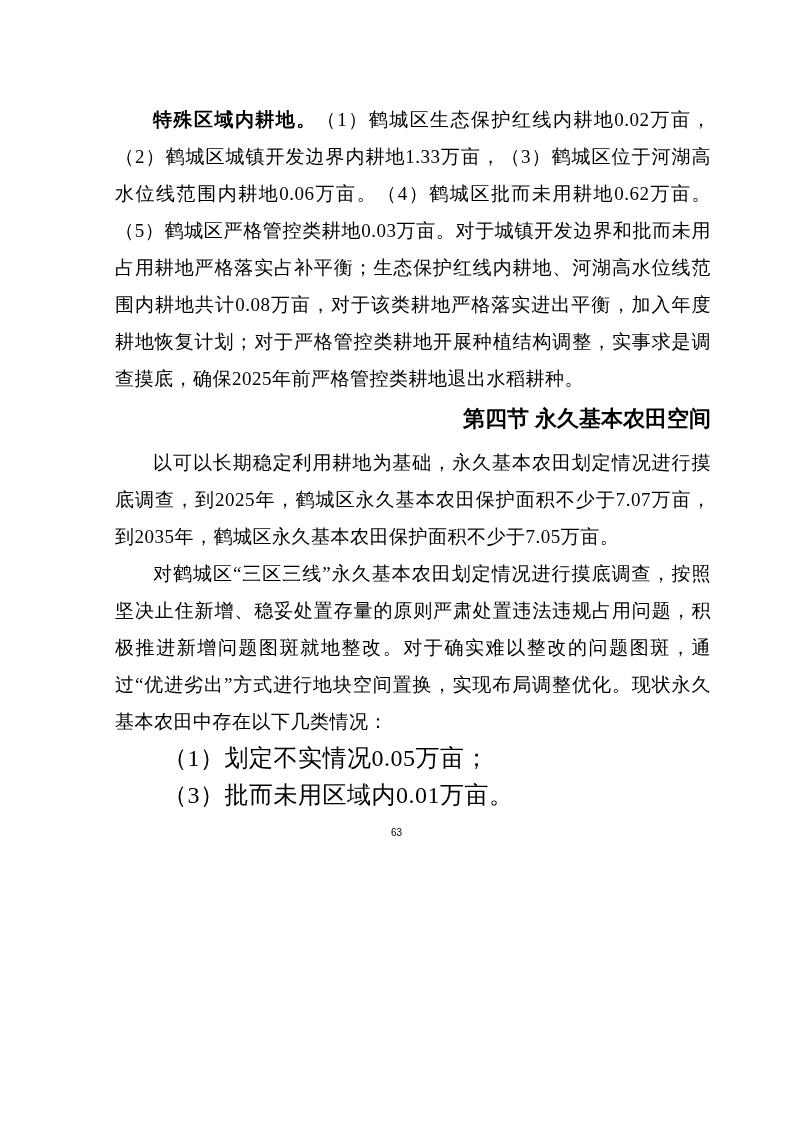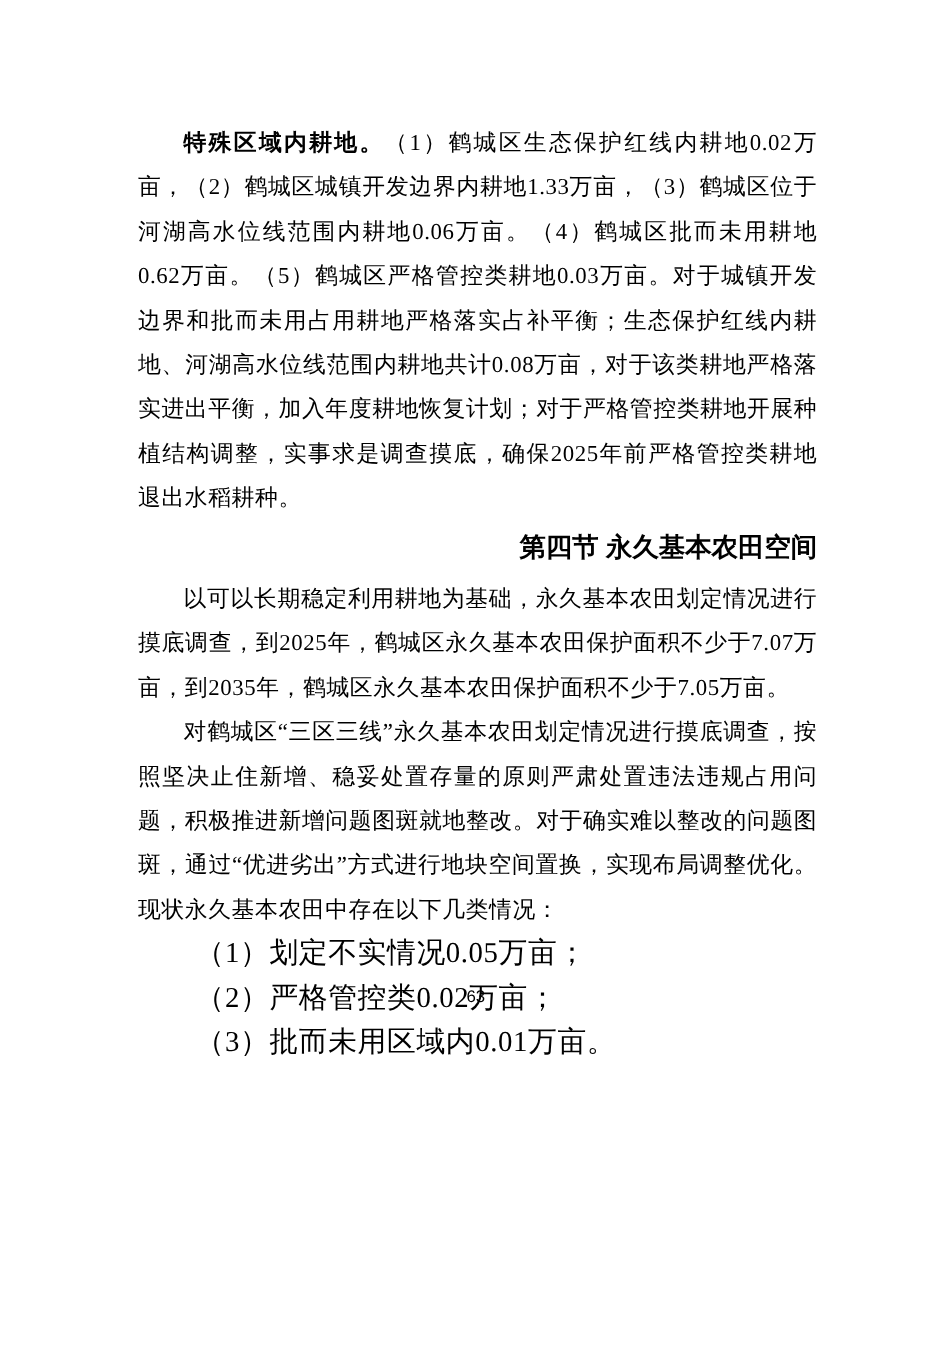--- a/index.html
+++ b/index.html
@@ -2,21 +2,21 @@
 <html><head>
 <meta charset="utf-8">
 <style>
   * { margin: 0; padding: 0; box-sizing: border-box; }
   html, body { background: #ffffff; }
   .page {
     width: 793px;
     height: 908px;
     background: #ffffff;
     position: relative;
-    padding: 101px 112px 0 115px;
+    padding: 101px 82px 0 115px;
     font-family: "Liberation Serif", "DejaVu Serif", serif;
     color: #000000;
     overflow: hidden;
   }
   .body-para {
     font-size: 19px;
     line-height: 37px;
     text-align: justify;
     text-justify: inter-ideograph;
     text-indent: 2em;
@@ -41,37 +41,36 @@
     text-indent: 2em;
     letter-spacing: 0.5px;
   }
   .page-number {
     position: absolute;
     bottom: 70px;
     left: 0;
     right: 0;
     text-align: center;
     font-family: "Liberation Sans", "DejaVu Sans", sans-serif;
-    font-size: 14px;
+    font-size: 10px;
     color: #000000;
   }
 </style>
 </head>
 <body>
 
 <div class="page">
 
   <p class="body-para"><span class="para-lead">特殊区域内耕地。</span><span>（1）鹤城区生态保护红线内耕地0.02万亩，（2）鹤城区城镇开发边界内耕地1.33万亩，（3）鹤城区位于河湖高水位线范围内耕地0.06万亩。（4）鹤城区批而未用耕地0.62万亩。（5）鹤城区严格管控类耕地0.03万亩。对于城镇开发边界和批而未用占用耕地严格落实占补平衡；生态保护红线内耕地、河湖高水位线范围内耕地共计0.08万亩，对于该类耕地严格落实进出平衡，加入年度耕地恢复计划；对于严格管控类耕地开展种植结构调整，实事求是调查摸底，确保2025年前严格管控类耕地退出水稻耕种。</span></p>
 
   <h2 class="section-heading">第四节 永久基本农田空间</h2>
 
   <p class="body-para">以可以长期稳定利用耕地为基础，永久基本农田划定情况进行摸底调查，到2025年，鹤城区永久基本农田保护面积不少于7.07万亩，到2035年，鹤城区永久基本农田保护面积不少于7.05万亩。</p>
 
   <p class="body-para">对鹤城区“三区三线”永久基本农田划定情况进行摸底调查，按照坚决止住新增、稳妥处置存量的原则严肃处置违法违规占用问题，积极推进新增问题图斑就地整改。对于确实难以整改的问题图斑，通过“优进劣出”方式进行地块空间置换，实现布局调整优化。现状永久基本农田中存在以下几类情况：</p>
 
   <p class="list-item">（1）划定不实情况0.05万亩；</p>
-  <p class="list-item">（2）严格管控类0.02万亩；</p>
   <p class="list-item">（3）批而未用区域内0.01万亩。</p>
 
 
   <div class="page-number">63</div>
 
 </div>
 
 </body></html>

